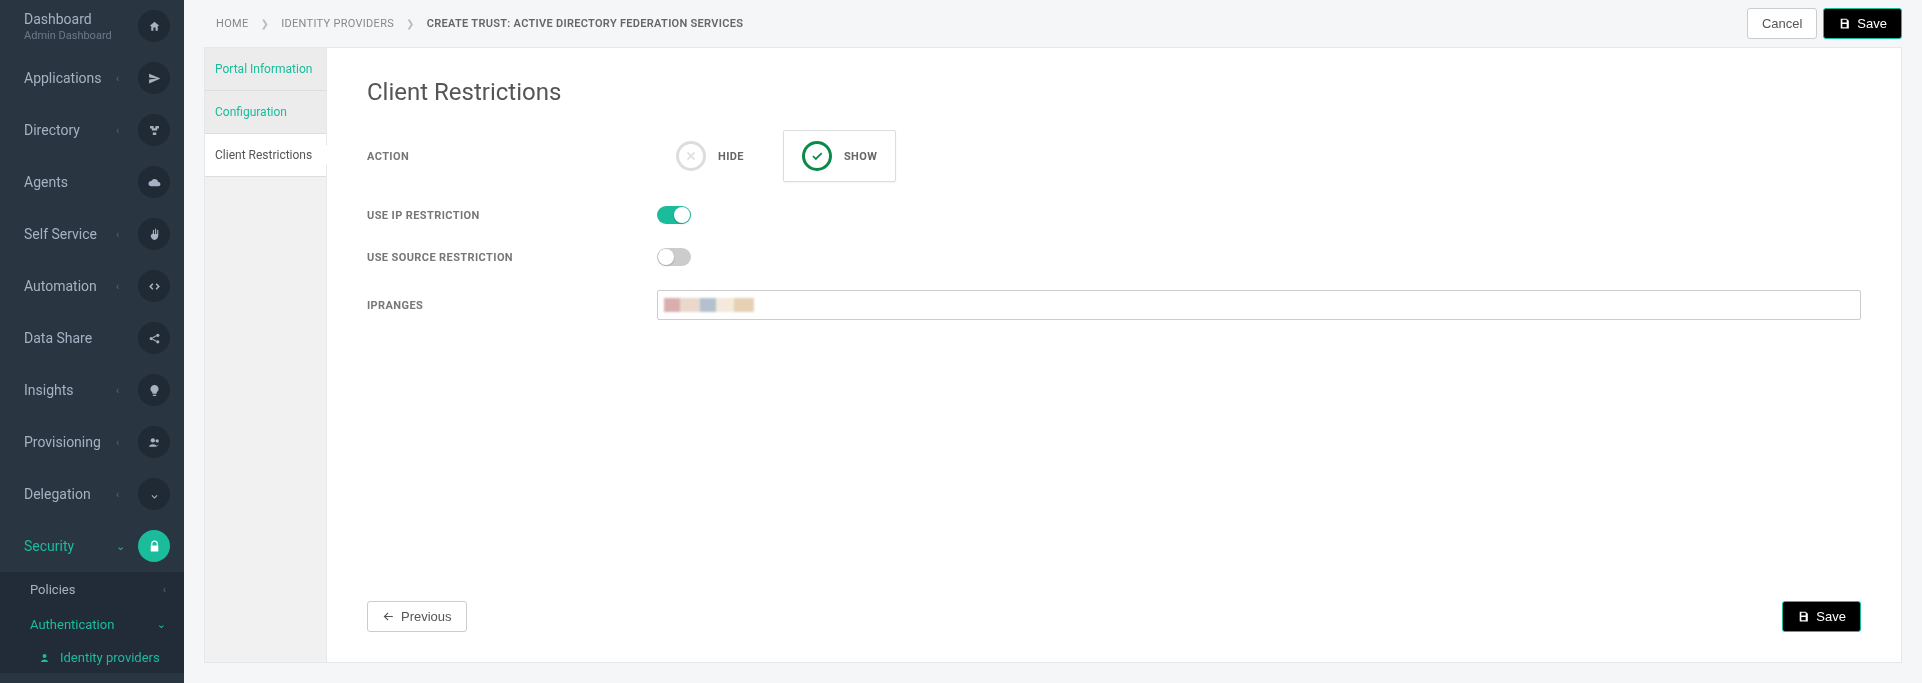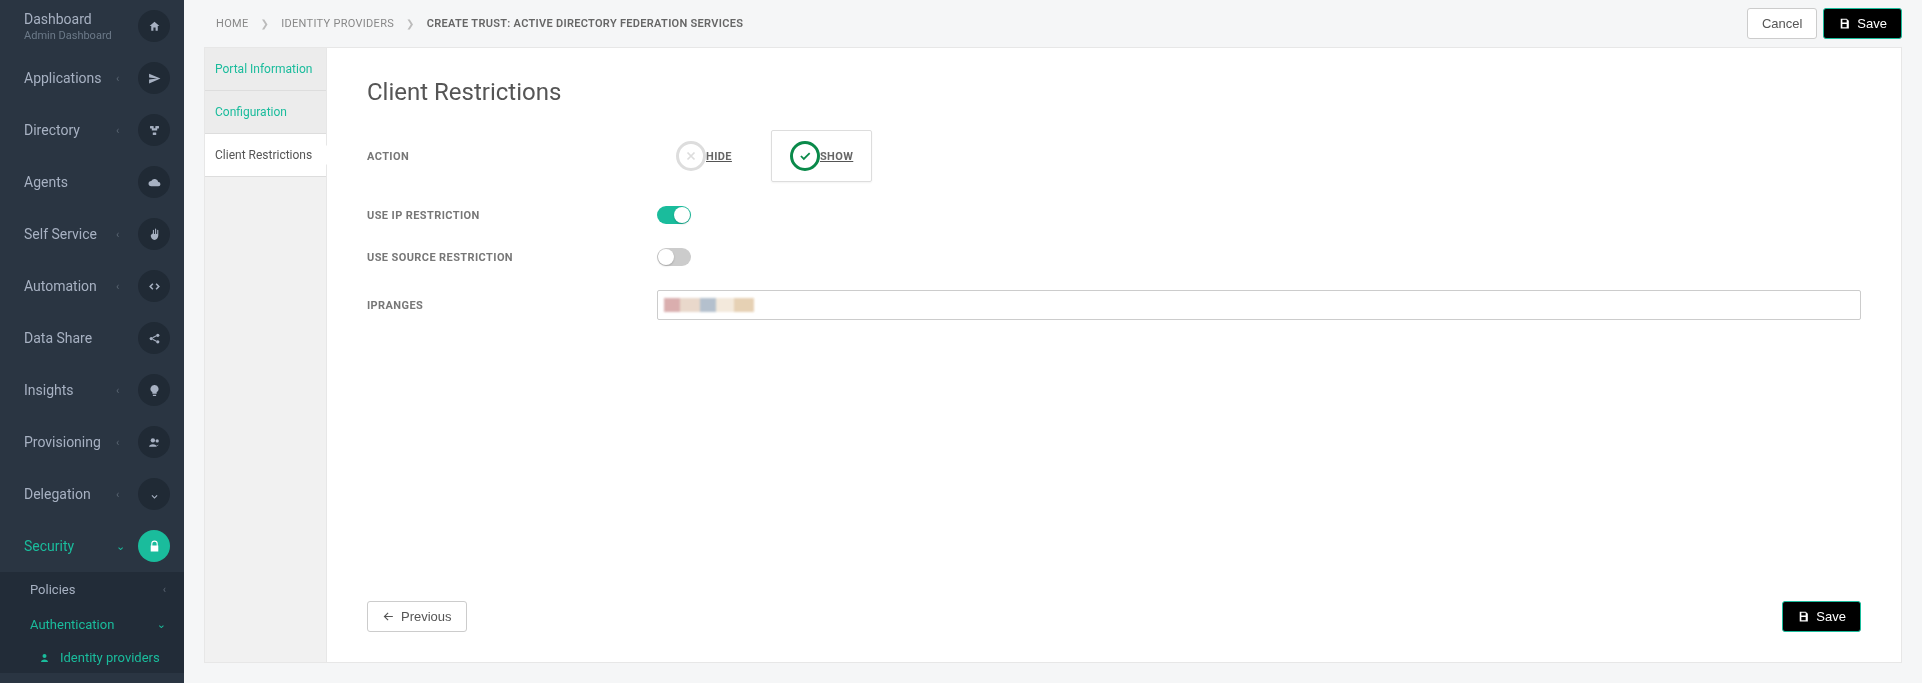--- a/index.html
+++ b/index.html
@@ -113,24 +113,23 @@
   .form-row { display: flex; align-items: center; margin-bottom: 24px; }
   .form-label {
     width: 290px; font-size: 11px; font-weight: 700; color: #777;
     text-transform: uppercase; letter-spacing: 0.4px;
   }
   .form-ctrl { flex: 1; }
 
   .radio-group { display: flex; gap: 20px; }
   .radio-card {
     border: 1px solid transparent; padding: 10px 18px;
-    display: flex; align-items: center; cursor: pointer;
+    display: flex; align-items: center; gap: 12px; cursor: pointer;
     border-radius: 2px;
     min-width: 90px;
-    text-decoration: underline;
   }
   .radio-card.selected { border-color: #ddd; box-shadow: 0 1px 2px rgba(0,0,0,0.05);}
   .radio-circle {
     width: 30px; height: 30px; border-radius: 50%;
     border: 3px solid #ddd; display:flex; align-items:center; justify-content:center;
     color: #ddd; font-size: 14px; font-weight:bold;
   }
   .radio-card.selected .radio-circle { border-color: #0a8a4a; color: #0a8a4a; }
   .radio-label { font-size: 11px; font-weight: 700; color: #666; letter-spacing: 0.4px;}
 

